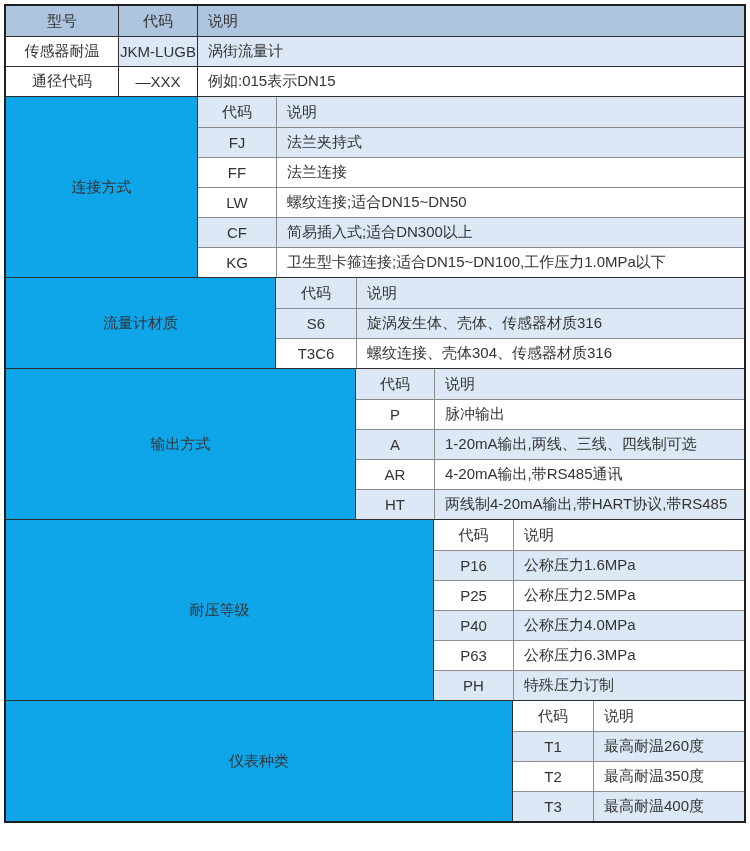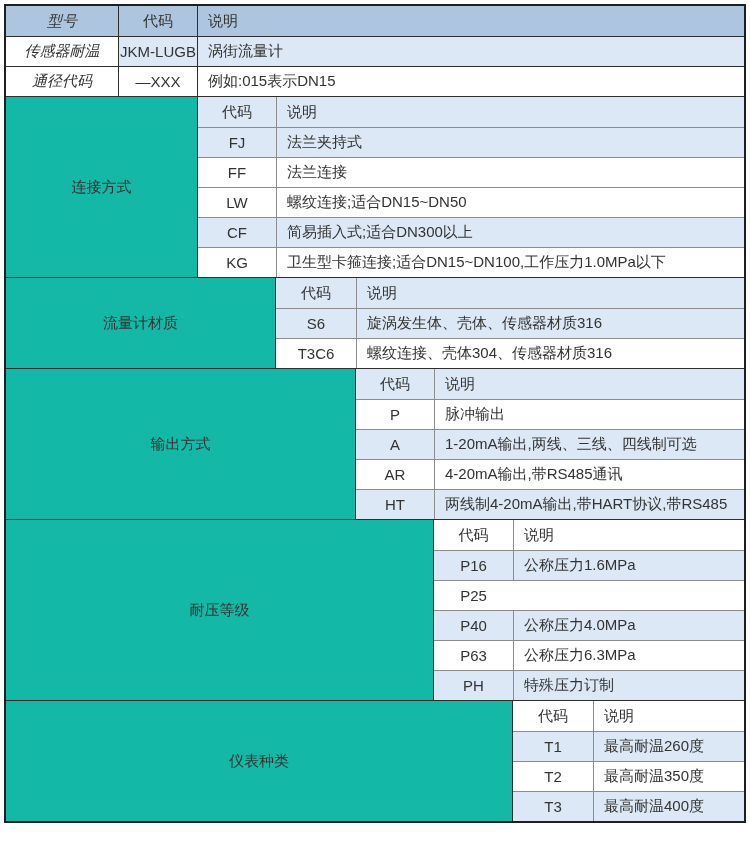--- a/index.html
+++ b/index.html
@@ -21,39 +21,39 @@
   }
   .spec-table {
     width: 742px;
     border: 2px solid #1f1f1f;
     background: #ffffff;
   }
   
   .row { display: flex; height: 30px; }
   .row + .row, .section { border-top: 1px solid var(--border-dark); }
   .c-label {
-    width: 112px; display: flex; align-items: center; justify-content: center; font-style: italic;
+    width: 112px; display: flex; align-items: center; justify-content: center;
   }
   .c-code {
     width: 79px; display: flex; align-items: center; justify-content: center;
     border-left: 1px solid var(--border-dark);
   }
   .c-desc {
     flex: 1; display: flex; align-items: center;
     padding: 0 10px;
     border-left: 1px solid var(--border-dark);
   }
   .header-row .c-label, .header-row .c-code, .header-row .c-desc {
     background: var(--header-bg);
   }
   
   .section { display: flex; }
   .label-cell {
     display: flex; align-items: center; justify-content: center;
-    background: #14b8a6;
+    background: #0ea5e9;
   }
   .nested {
     flex: 1; display: flex; flex-direction: column;
     border-left: 1px solid var(--border-dark);
   }
   .nrow { display: flex; height: 30px; }
   .nrow + .nrow { border-top: 1px solid var(--border-gray); }
   .n-code {
     display: flex; align-items: center; justify-content: center;
   }
@@ -174,20 +174,21 @@
       <div class="nrow">
         <div class="n-code">代码</div>
         <div class="n-desc">说明</div>
       </div>
       <div class="nrow shade">
         <div class="n-code">P16</div>
         <div class="n-desc">公称压力1.6MPa</div>
       </div>
       <div class="nrow">
         <div class="n-code">P25</div>
+        <div class="n-desc">公称压力2.5MPa</div>
       </div>
       <div class="nrow shade">
         <div class="n-code">P40</div>
         <div class="n-desc">公称压力4.0MPa</div>
       </div>
       <div class="nrow">
         <div class="n-code">P63</div>
         <div class="n-desc">公称压力6.3MPa</div>
       </div>
       <div class="nrow shade">

